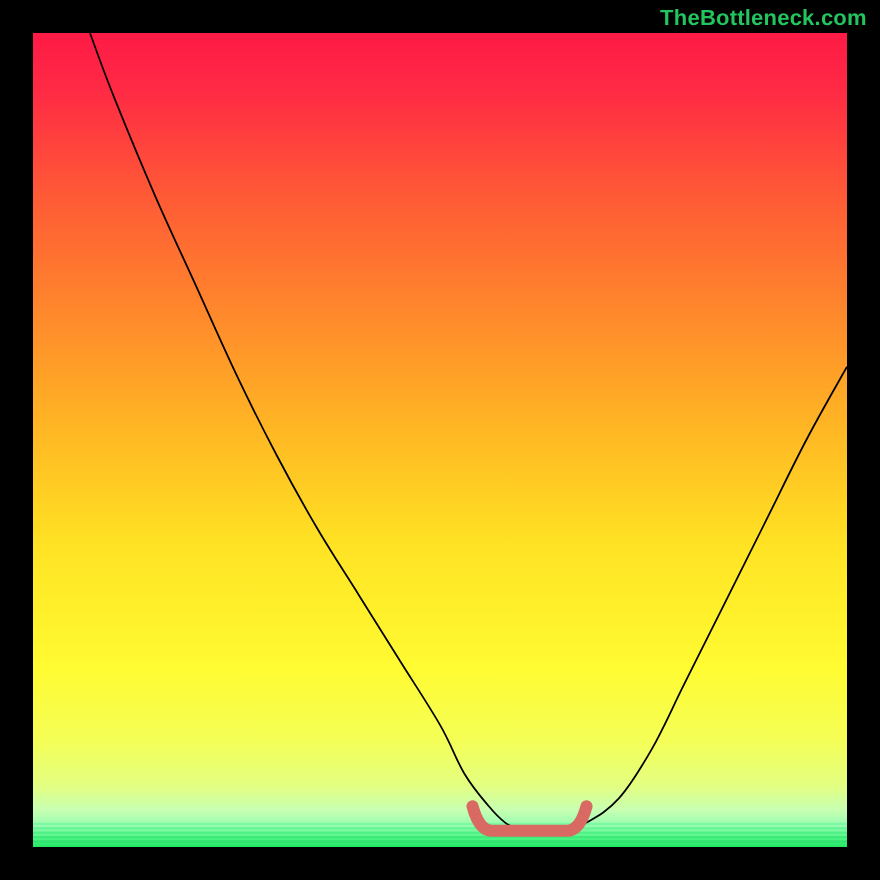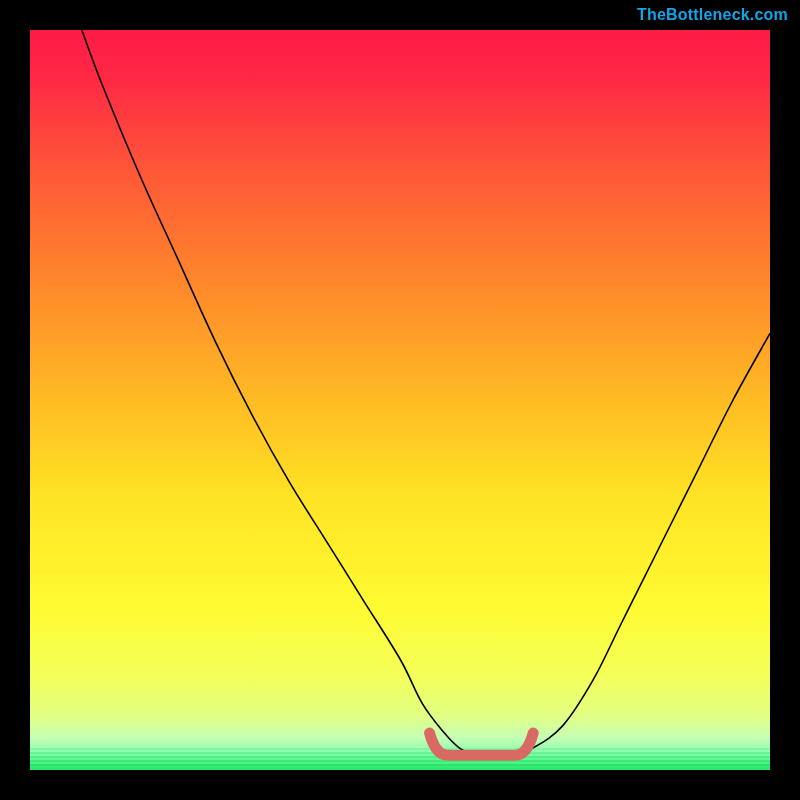--- a/index.html
+++ b/index.html
@@ -21,22 +21,22 @@
     position: absolute;
     left: 30px;
     top: 30px;
     width: 740px;
     height: 740px;
   }
   .watermark {
     position: absolute;
     top: 6px;
     right: 12px;
-    color: #0ea5e9;
-    font-size: 16px;
+    color: #22c55e;
+    font-size: 20px;
     font-weight: 600;
     letter-spacing: 0.2px;
     user-select: none;
   }
 </style>
 </head>
 <body>
 
 <div class="frame">
   <svg class="plot" viewBox="0 0 740 740" preserveAspectRatio="none">

